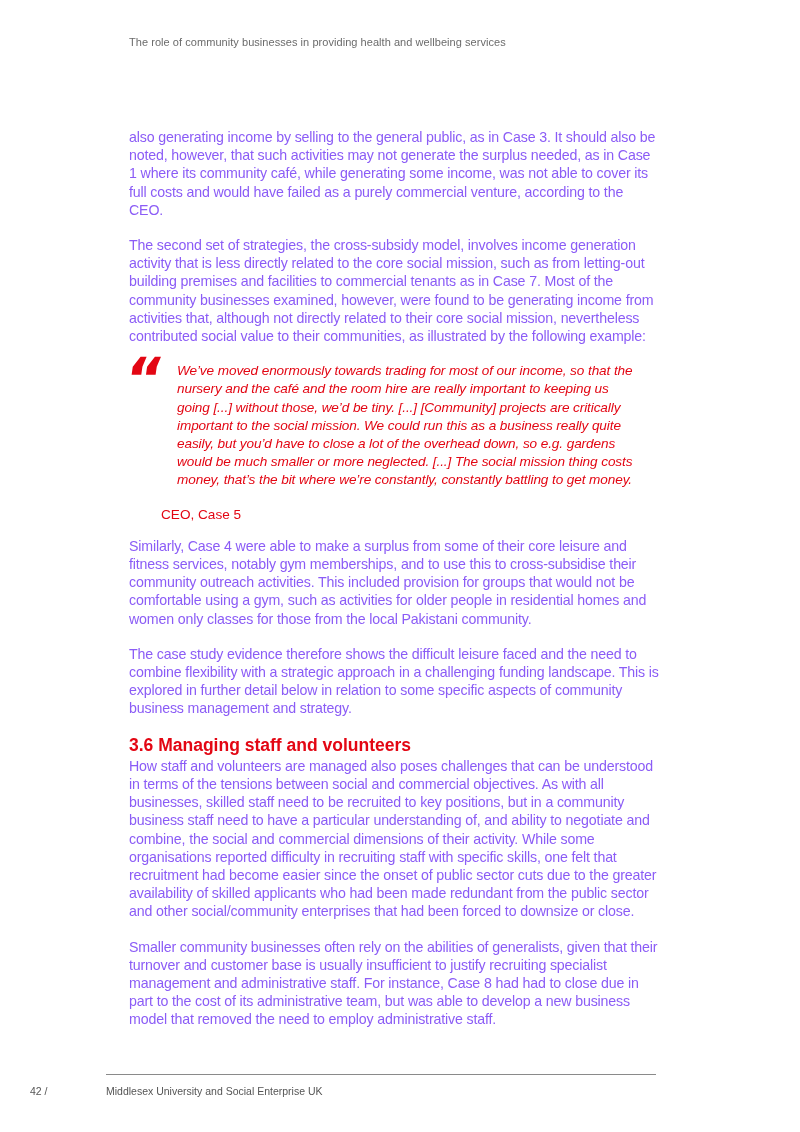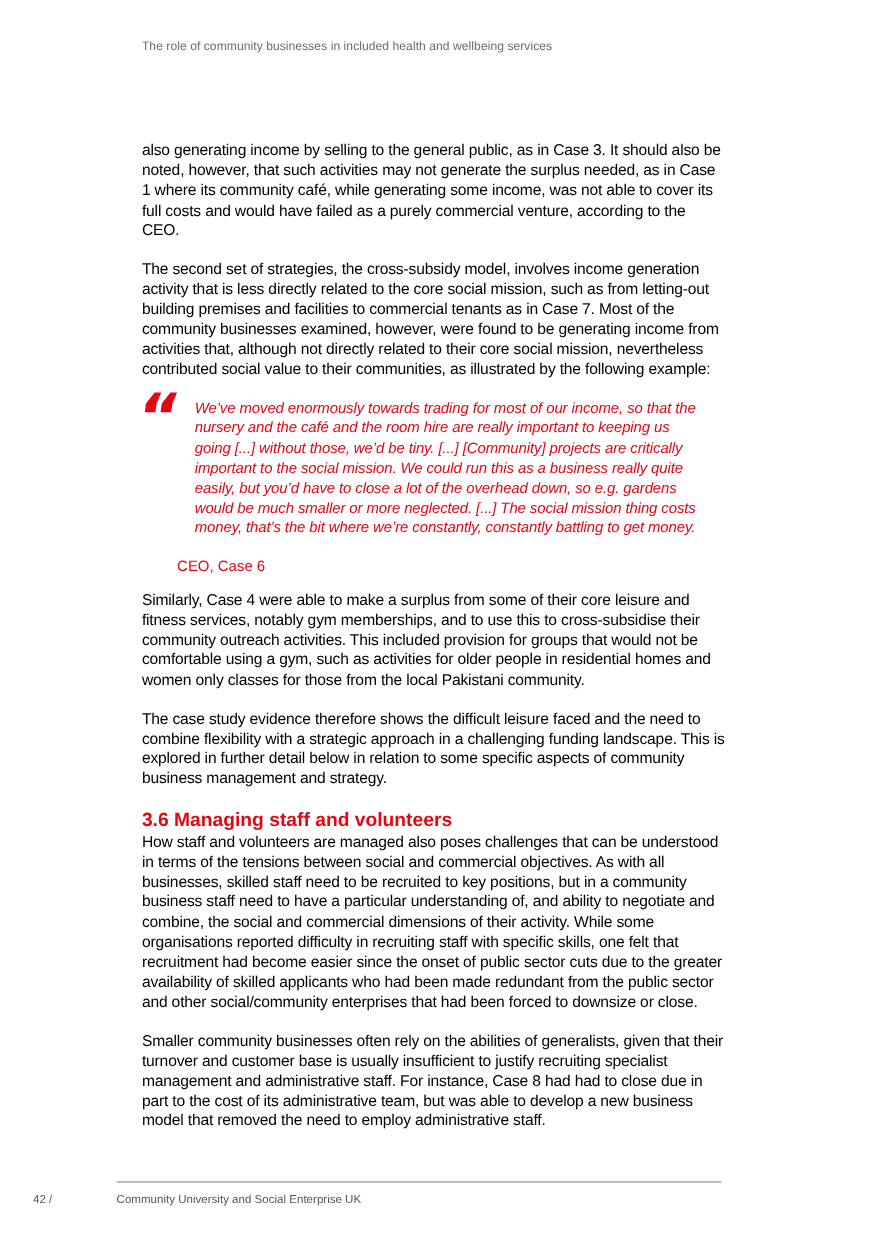--- a/index.html
+++ b/index.html
@@ -26,21 +26,21 @@
     .content {
       position: absolute;
       left: 129px;
       top: 128px;
       width: 530px;
     }
     .para {
       font-size: 14.2px;
       line-height: 18.2px;
       margin: 0 0 17px 0;
-      color: #000000;
+      color: #8b5cf6;
       letter-spacing: -0.15px;
     }
     .quote {
       position: relative;
       margin: 0 0 13px 0;
       padding-left: 32px;
     }
     .quote-mark {
       position: absolute;
       left: -4px;
@@ -92,35 +92,35 @@
       position: absolute;
       left: 106px;
       top: 1085px;
       font-size: 10.5px;
       color: #555;
     }
   </style>
 </head>
 <body>
 
-<div class="running-header">The role of community businesses in included health and wellbeing services</div>
+<div class="running-header">The role of community businesses in providing health and wellbeing services</div>
 
 <div class="content">
   <p class="para">also generating income by selling to the general public, as in Case 3. It should also be noted, however, that such activities may not generate the surplus needed, as in Case 1 where its community café, while generating some income, was not able to cover its full costs and would have failed as a purely commercial venture, according to the CEO.</p>
   <p class="para">The second set of strategies, the cross-subsidy model, involves income generation activity that is less directly related to the core social mission, such as from letting-out building premises and facilities to commercial tenants as in Case 7. Most of the community businesses examined, however, were found to be generating income from activities that, although not directly related to their core social mission, nevertheless contributed social value to their communities, as illustrated by the following example:</p>
 
   <div class="quote">
     <span class="quote-mark">“</span>
     <p class="quote-text">We’ve moved enormously towards trading for most of our income, so that the nursery and the café and the room hire are really important to keeping us going [...] without those, we’d be tiny. [...] [Community] projects are critically important to the social mission. We could run this as a business really quite easily, but you’d have to close a lot of the overhead down, so e.g. gardens would be much smaller or more neglected. [...] The social mission thing costs money, that’s the bit where we’re constantly, constantly battling to get money.</p>
-    <p class="quote-attribution">CEO, Case 6</p>
+    <p class="quote-attribution">CEO, Case 5</p>
   </div>
 
   <p class="para">Similarly, Case 4 were able to make a surplus from some of their core leisure and fitness services, notably gym memberships, and to use this to cross-subsidise their community outreach activities. This included provision for groups that would not be comfortable using a gym, such as activities for older people in residential homes and women only classes for those from the local Pakistani community.</p>
   <p class="para">The case study evidence therefore shows the difficult leisure faced and the need to combine flexibility with a strategic approach in a challenging funding landscape. This is explored in further detail below in relation to some specific aspects of community business management and strategy.</p>
 
   <h2 class="section-heading">3.6 Managing staff and volunteers</h2>
   <p class="para">How staff and volunteers are managed also poses challenges that can be understood in terms of the tensions between social and commercial objectives. As with all businesses, skilled staff need to be recruited to key positions, but in a community business staff need to have a particular understanding of, and ability to negotiate and combine, the social and commercial dimensions of their activity. While some organisations reported difficulty in recruiting staff with specific skills, one felt that recruitment had become easier since the onset of public sector cuts due to the greater availability of skilled applicants who had been made redundant from the public sector and other social/community enterprises that had been forced to downsize or close.</p>
   <p class="para">Smaller community businesses often rely on the abilities of generalists, given that their turnover and customer base is usually insufficient to justify recruiting specialist management and administrative staff. For instance, Case 8 had had to close due in part to the cost of its administrative team, but was able to develop a new business model that removed the need to employ administrative staff.</p>
 </div>
 
 <div class="footer-rule"></div>
 <div class="footer-page">42 /</div>
-<div class="footer-org">Community University and Social Enterprise UK</div>
+<div class="footer-org">Middlesex University and Social Enterprise UK</div>
 
 </body></html>

